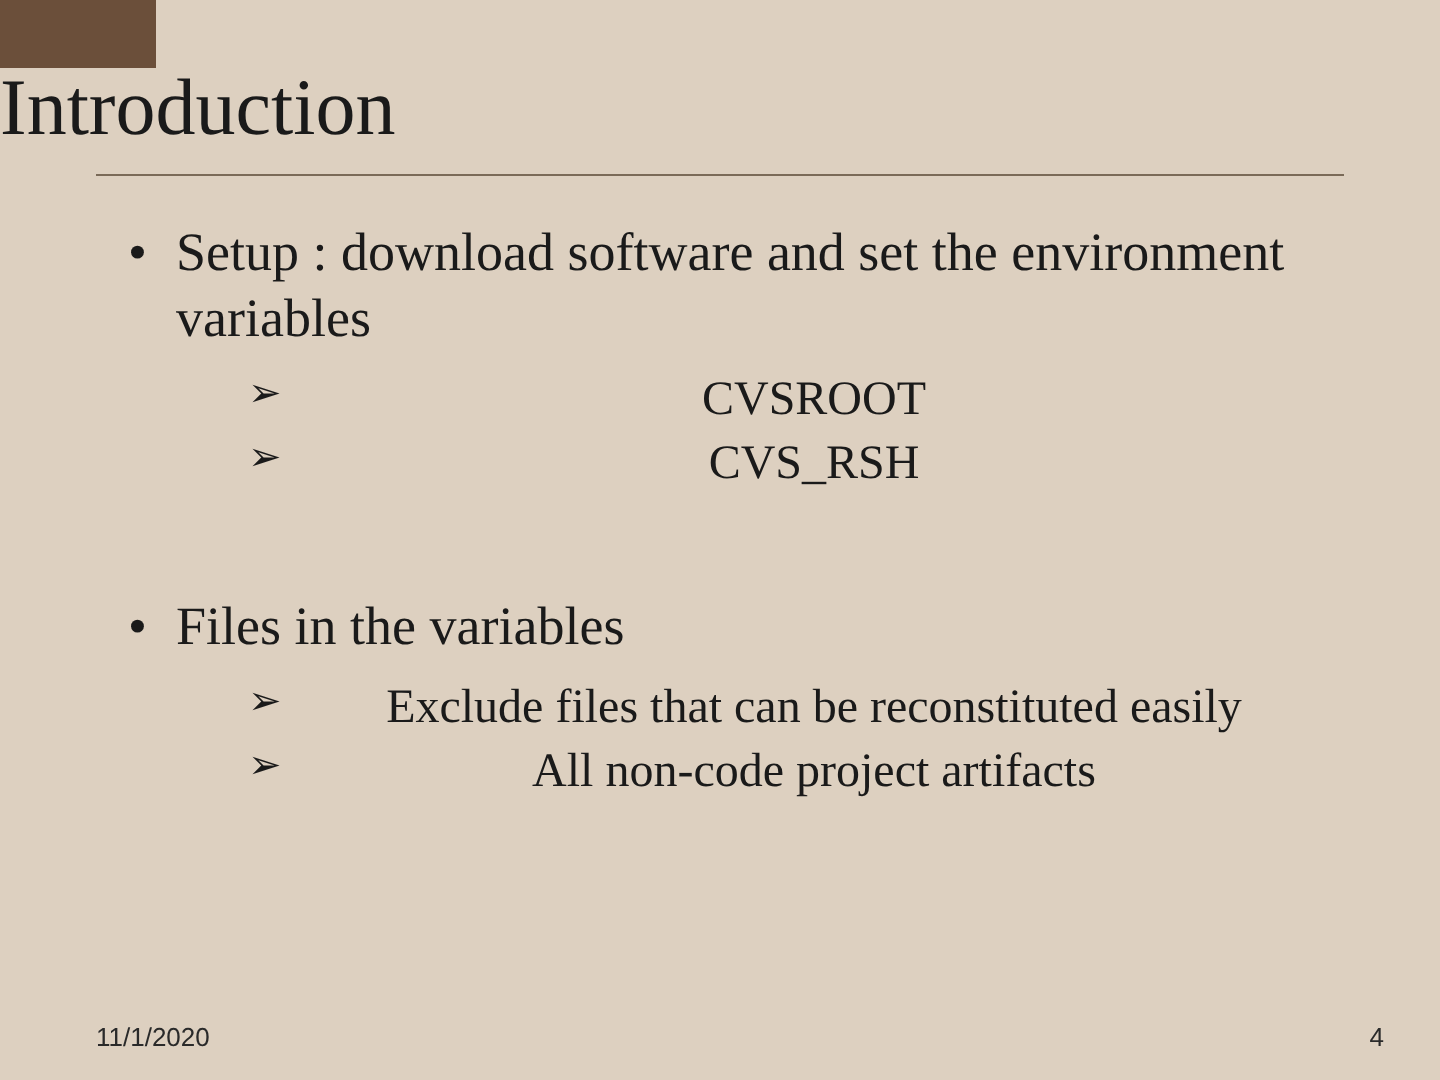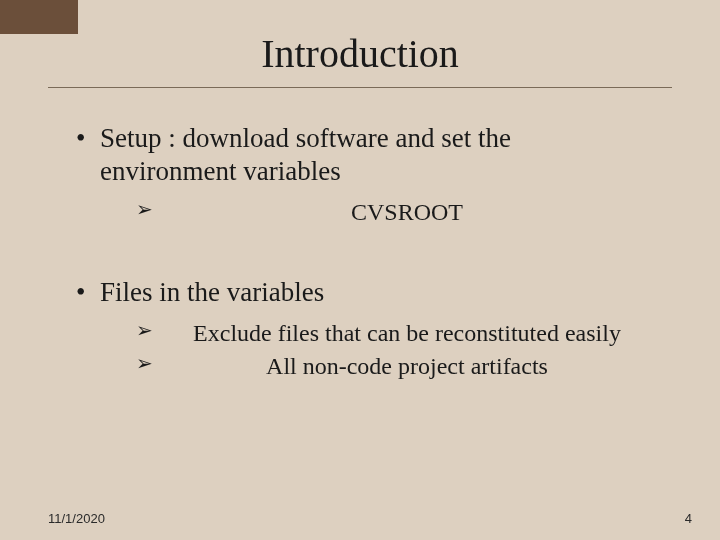--- a/index.html
+++ b/index.html
@@ -20,36 +20,35 @@
   }
   .corner-accent {
     position: absolute;
     top: 0;
     left: 0;
     width: 78px;
     height: 34px;
     background: #6b4f3a;
   }
   .title {
-    text-align: center;
     font-size: 40px;
     padding-top: 30px;
     font-weight: 400;
   }
   .title-rule {
     margin: 10px 48px 0 48px;
     border: none;
     border-top: 1px solid #7a6a58;
   }
   .content {
     padding: 22px 60px 0 60px;
   }
   ul.bullets {
     list-style: none;
-    margin: 12px;
+    margin: 0;
     padding: 0;
   }
   ul.bullets > li {
     position: relative;
     font-size: 27px;
     line-height: 1.22;
     padding-left: 28px;
     margin-bottom: 10px;
   }
   ul.bullets > li::before {
@@ -101,20 +100,21 @@
   <div class="title">Introduction</div>
   <hr class="title-rule">
 
   <div class="content">
     <ul class="bullets">
 
       <li>
         <span>Setup : download software and set the environment variables</span>
         <ul class="arrows">
           <li><span>CVSROOT</span></li>
+          <li><span>CVS_RSH</span></li>
         </ul>
       </li>
 
       <li style="margin-top:48px">
         <span>Files in the variables</span>
         <ul class="arrows">
           <li><span>Exclude files that can be reconstituted easily</span></li>
           <li><span>All non-code project artifacts</span></li>
         </ul>
       </li>

